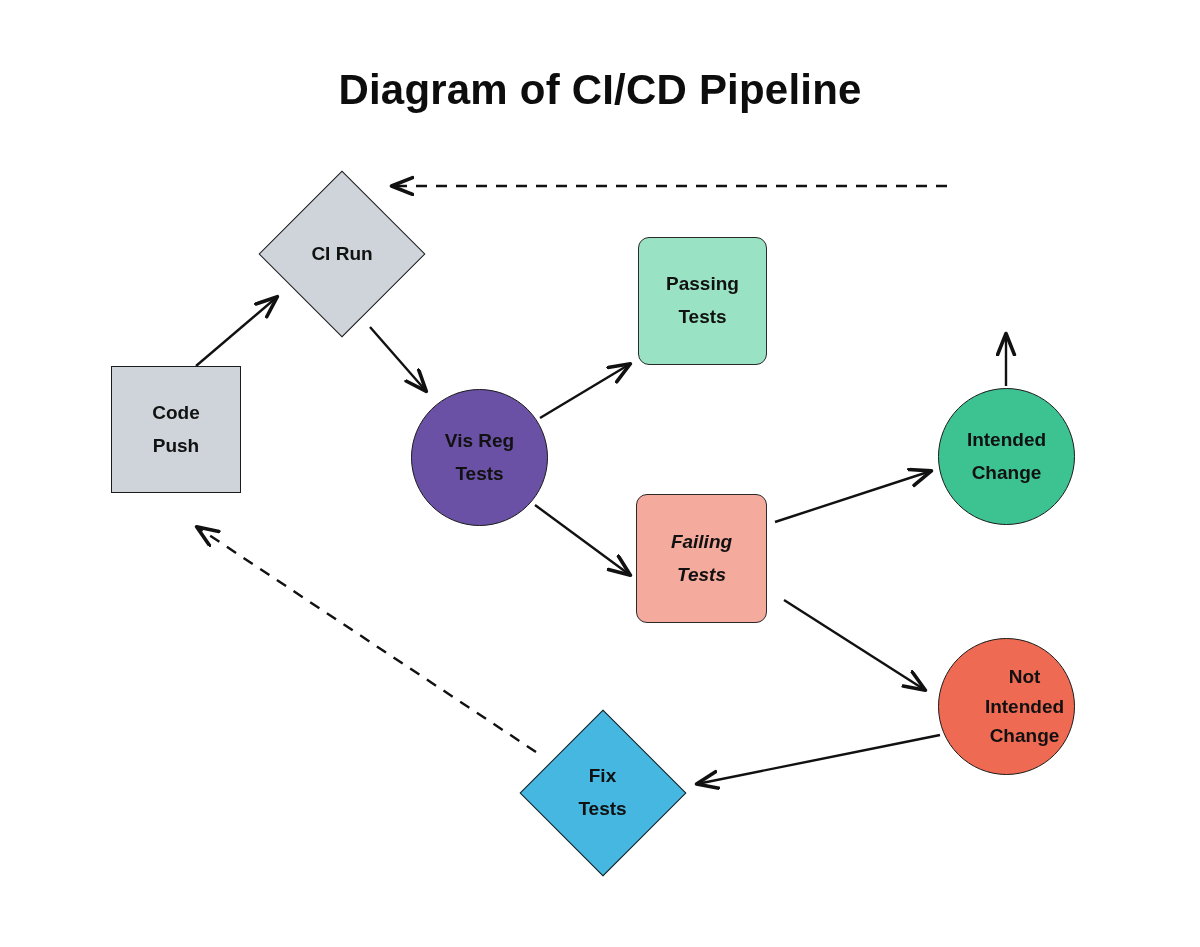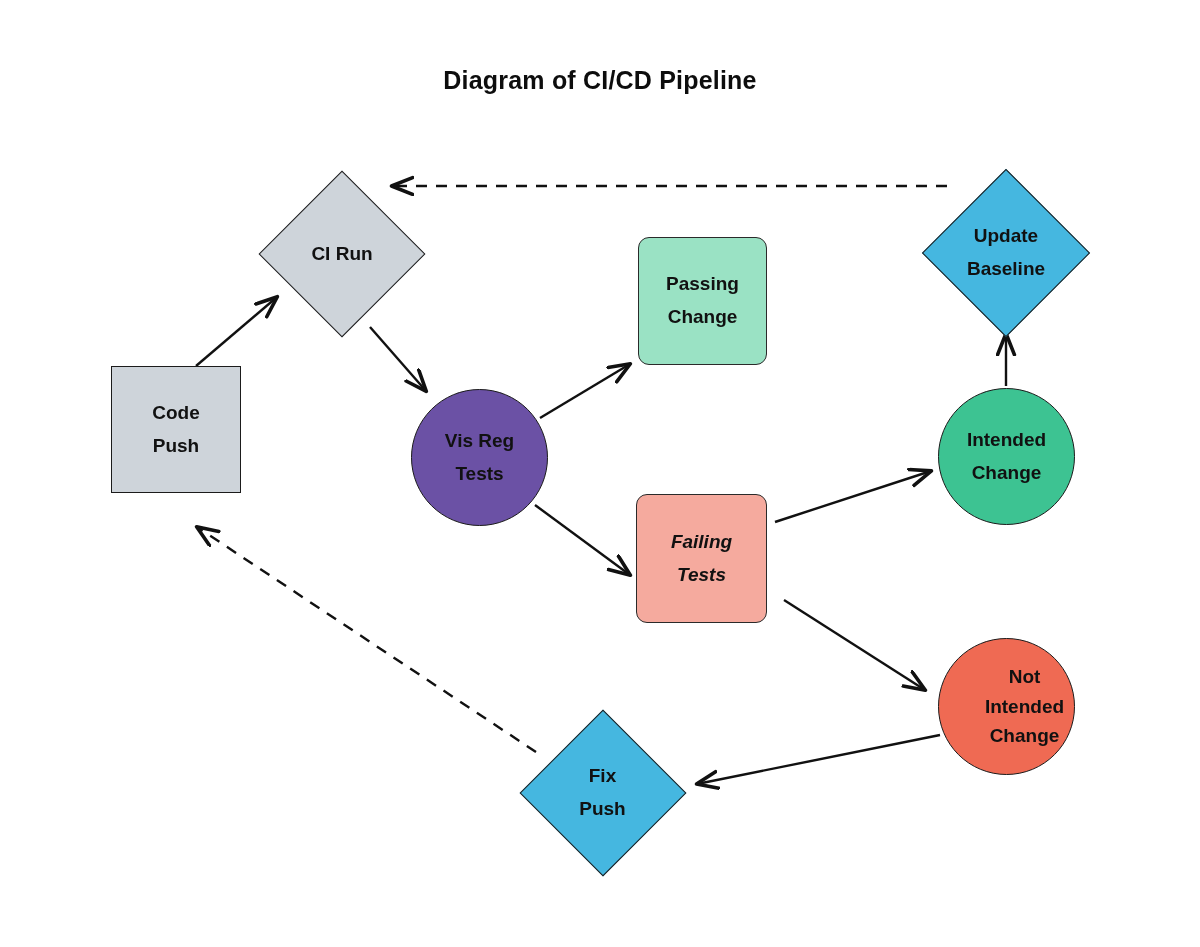--- a/index.html
+++ b/index.html
@@ -19,21 +19,21 @@
     width: 1200px;
     height: 947px;
     background: #ffffff;
   }
   #diagram-title {
     position: absolute;
     left: 0;
     top: 66px;
     width: 1200px;
     text-align: center;
-    font-size: 25px;
+    font-size: 42px;
     font-weight: bold;
     color: #0d0d0d;
     letter-spacing: 0.2px;
   }
   svg#edges {
     position: absolute;
     left: 0;
     top: 0;
     width: 1200px;
     height: 947px;
@@ -129,44 +129,39 @@
     <span class="node-label">CI Run</span>
   </div>
 
   <div class="node circle-node" style="left:411px; top:389px; width:137px; height:137px; background:#6b51a5;">
     <span class="node-label label-light">Vis Reg
 Tests</span>
   </div>
 
   <div class="node rounded-node" style="left:638px; top:237px; width:129px; height:128px; background:#9ae2c4;">
     <span class="node-label">Passing
-Change</span>
+Tests</span>
   </div>
 
   <div class="node rounded-node" style="left:636px; top:494px; width:131px; height:129px; background:#f5aa9e;font-style:italic;">
     <span class="node-label">Failing
 Tests</span>
   </div>
 
-  <div class="node diamond-node" style="left:924px; top:167px; width:164px; height:172px;">
-    <span class="diamond-shape" style="width:119px; height:119px; background:#45b7e0;"></span>
-    <span class="node-label">Update
-Baseline</span>
-  </div>
 
   <div class="node circle-node" style="left:938px; top:388px; width:137px; height:137px; background:#3dc392;">
     <span class="node-label">Intended
 Change</span>
   </div>
 
   <div class="node circle-node" style="left:938px; top:638px; width:137px; height:137px; background:#ef6a53;">
     <span class="node-label" style="line-height:1.55;margin-left:36px;">Not
 Intended
 Change</span>
   </div>
 
   <div class="node diamond-node" style="left:521px; top:708px; width:163px; height:170px;">
     <span class="diamond-shape" style="width:118px; height:118px; background:#45b7e0;"></span>
     <span class="node-label">Fix
-Push</span>
+Tests</span>
   </div>
 
 </div>
 
 </body></html>

